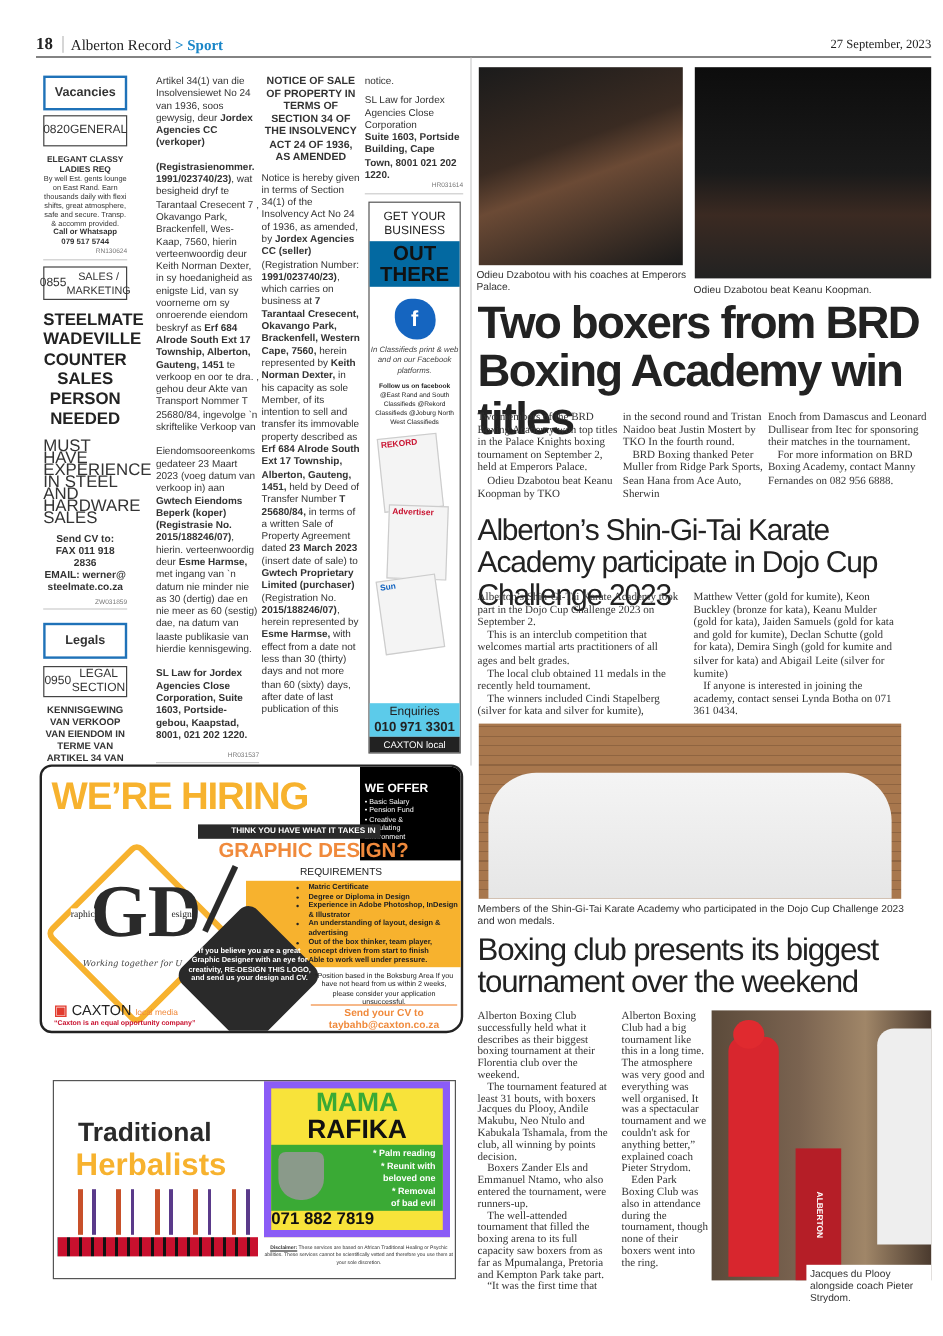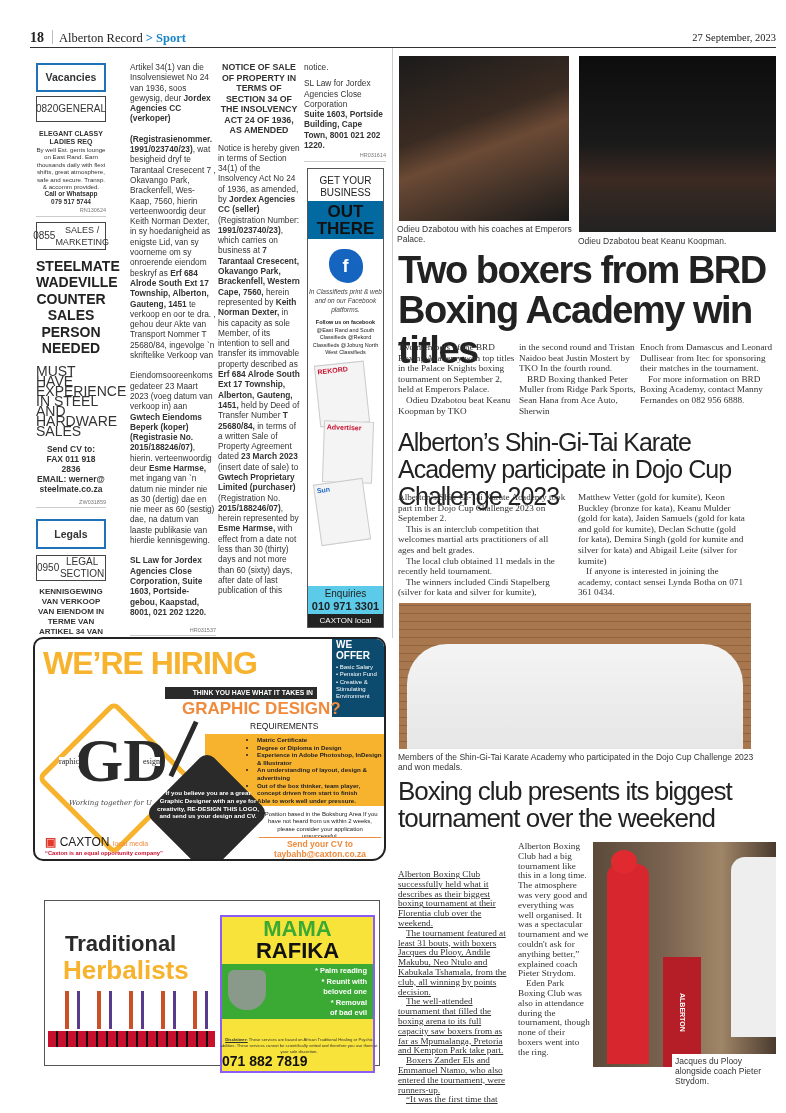--- a/index.html
+++ b/index.html
@@ -31,39 +31,39 @@
 .fbad .enq .n{font-weight:bold;font-size:11px}
 .fbad .cax{background:#222;color:#fff;font-size:8px;text-align:center;position:absolute;bottom:0;left:0;right:0;height:13px;line-height:13px}
 .photo{background:#2a2a2a;overflow:hidden}
 .cap{font-size:8.5px;line-height:10px;color:#333}
 .h1{font-family:"Liberation Sans Narrow","Liberation Sans",sans-serif;font-weight:bold;color:#222;letter-spacing:-1.5px;transform-origin:left top}
 .body{font-family:"Liberation Serif",serif;font-size:9.2px;line-height:10.6px;color:#333}
 .body p{text-indent:8px}
 .body p.first{text-indent:0}
 .hire{left:33px;top:637px;width:353px;height:224px;border:2px solid #222;border-radius:10px 10px 14px 10px;background:#fff;overflow:hidden}
 .hire .title{position:absolute;left:8px;top:6px;font-size:32px;font-weight:900;color:#f7b22e;letter-spacing:-1px}
-.hire .offer{position:absolute;right:0;top:0;width:52px;height:78px;background:#0c4a6e;color:#fff;padding:0 4px}
+.hire .offer{position:absolute;right:0;top:0;width:84px;height:78px;background:#000000;color:#fff;padding:13px 4px}
 .hire .offer .h{font-size:10px;font-weight:bold}
 .hire .offer li{font-size:6px;line-height:7.3px;list-style:none}
 .hire .think{position:absolute;left:130px;top:48px;width:152px;height:12px;background:#2a2a2a;color:#fff;font-size:6.8px;font-weight:bold;text-align:right;padding-right:4px;line-height:12px}
 .hire .gd{position:absolute;left:147px;top:60px;font-size:17px;font-weight:bold;color:#f08a3c}
 .hire .req{position:absolute;left:215px;top:82px;font-size:8.5px;color:#222}
 .hire .reqband{position:absolute;left:170px;top:95px;width:181px;height:72px;background:#f7b22e}
 .hire .reqlist{position:absolute;left:222px;top:97px;font-size:6.2px;line-height:7.6px;color:#222;font-weight:bold}
 .hire .logo{position:absolute;left:18px;top:80px;width:130px;height:100px}
 .hire .dia{position:absolute;left:128px;top:130px;width:88px;height:88px;background:#2a2a2a;transform:rotate(45deg);border-radius:10px}
 .hire .diat{position:absolute;left:118px;top:150px;width:110px;font-size:6.2px;line-height:7.8px;color:#fff;text-align:center;font-weight:bold}
 .hire .note{position:absolute;left:226px;top:172px;width:118px;font-size:6px;line-height:7.4px;text-align:center;color:#222}
 .hire .send{position:absolute;left:224px;top:198px;width:122px;border-top:1px solid #f08a3c;text-align:center;color:#f08a3c;font-size:8.5px;font-weight:bold;line-height:10px;padding-top:1px}
 .hire .cx{position:absolute;left:10px;top:196px;font-size:12px;color:#222}
 .hire .cx .r{color:#e23b2e;font-weight:bold}
 .hire .cx .lm{color:#f08a3c;font-size:7px}
 .hire .eq{position:absolute;left:10px;top:211px;font-size:5.8px;color:#c8102e;font-weight:bold}
 .herb{left:44px;top:900px;width:336px;height:166px;border:1.5px solid #555;background:#fff}
-.mama{position:absolute;left:175px;top:14px;width:155px;height:158px;border:2px solid #8b5cf6;background:#f8e33a}
+.mama{position:absolute;left:175px;top:0;width:155px;height:130px;border:6px solid #8b5cf6;background:#f8e33a}
 .mama .t1{font-size:22px;font-weight:900;color:#3aaa35;text-align:center;line-height:22px;margin-top:1px}
 .mama .t2{font-size:22px;font-weight:900;color:#111;text-align:center;line-height:22px}
 .mama .g{position:absolute;left:0;right:0;top:47px;height:55px;background:#3aaa35}
 .mama .g .list{position:absolute;right:6px;top:2px;font-size:7.5px;line-height:10.5px;color:#fff;font-weight:bold;text-align:right}
 .mama .ph{position:absolute;left:0;right:0;bottom:2px;font-size:14px;font-weight:bold;color:#111}
 .disc{position:absolute;left:175px;top:136px;width:158px;font-size:4.2px;line-height:6px;text-align:center;color:#333}
 .boxbody{font-family:"Liberation Serif",serif;font-size:9.2px;line-height:9.8px;color:#333}
 </style>
 </head>
 <body>
@@ -172,25 +172,25 @@
 <div class="abs body" style="left:578px;top:492px;width:168px;">
     <p class="first">Matthew Vetter (gold for kumite), Keon Buckley (bronze for kata), Keanu Mulder (gold for kata), Jaiden Samuels (gold for kata and gold for kumite), Declan Schutte (gold for kata), Demira Singh (gold for kumite and silver for kata) and Abigail Leite (silver for kumite)</p>
     <p>If anyone is interested in joining the academy, contact sensei Lynda Botha on 071 361 0434.</p>
   </div>
 <div class="abs photo" style="left:399px;top:603px;width:352px;height:146px;background:repeating-linear-gradient(0deg,#a8774d 0 7px,#8f6440 7px 8px);">
   <div style="position:absolute;left:8px;right:8px;bottom:0;height:105px;background:linear-gradient(180deg,#f4f4f4,#e6e6e6);border-radius:40px 40px 0 0"></div>
 </div>
 <div class="abs cap" style="left:398px;top:752px;width:370px;">Members of the Shin-Gi-Tai Karate Academy who participated in the Dojo Cup Challenge 2023 and won medals.</div>
 
 <div class="abs h1" style="left:398px;top:778px;width:380px;font-size:26px;line-height:27px;font-weight:normal;letter-spacing:-1px;">Boxing club presents its biggest tournament over the weekend</div>
-<div class="abs boxbody" style="left:398px;top:870px;width:112px;text-decoration:underline;">
+<div class="abs boxbody" style="left:398px;top:842px;width:112px;">
     <p class="first">Alberton Boxing Club successfully held what it describes as their biggest boxing tournament at their Florentia club over the weekend.</p>
     <p style="text-indent:8px">The tournament featured at least 31 bouts, with boxers Jacques du Plooy, Andile Makubu, Neo Ntulo and Kabukala Tshamala, from the club, all winning by points decision.</p>
+    <p style="text-indent:8px">Boxers Zander Els and Emmanuel Ntamo, who also entered the tournament, were runners-up.</p>
     <p style="text-indent:8px">The well-attended tournament that filled the boxing arena to its full capacity saw boxers from as far as Mpumalanga, Pretoria and Kempton Park take part.</p>
-    <p style="text-indent:8px">Boxers Zander Els and Emmanuel Ntamo, who also entered the tournament, were runners-up.</p>
     <p style="text-indent:8px">“It was the first time that</p>
   </div>
 <div class="abs boxbody" style="left:518px;top:842px;width:72px;">
     <p class="first">Alberton Boxing Club had a big tournament like this in a long time. The atmosphere was very good and everything was well organised. It was a spectacular tournament and we couldn't ask for anything better,” explained coach Pieter Strydom.</p>
     <p style="text-indent:8px">Eden Park Boxing Club was also in attendance during the tournament, though none of their boxers went into the ring.</p>
   </div>
 <div class="abs photo" style="left:593px;top:842px;width:183px;height:225px;background:linear-gradient(90deg,#5b4a3a 0%,#7a6350 40%,#a08668 70%,#4a3a2e 100%);">
   <div style="position:absolute;left:14px;top:22px;width:42px;height:200px;background:#d8262e;border-radius:12px 12px 0 0"></div>
   <div style="position:absolute;left:18px;top:8px;width:26px;height:24px;background:#e02a2f;border-radius:50%"></div>
   <div style="position:absolute;left:70px;top:115px;width:38px;height:110px;background:#b51e27;color:#fff;font-size:7px;font-weight:bold;writing-mode:vertical-rl;text-align:center;line-height:38px">ALBERTON</div>

